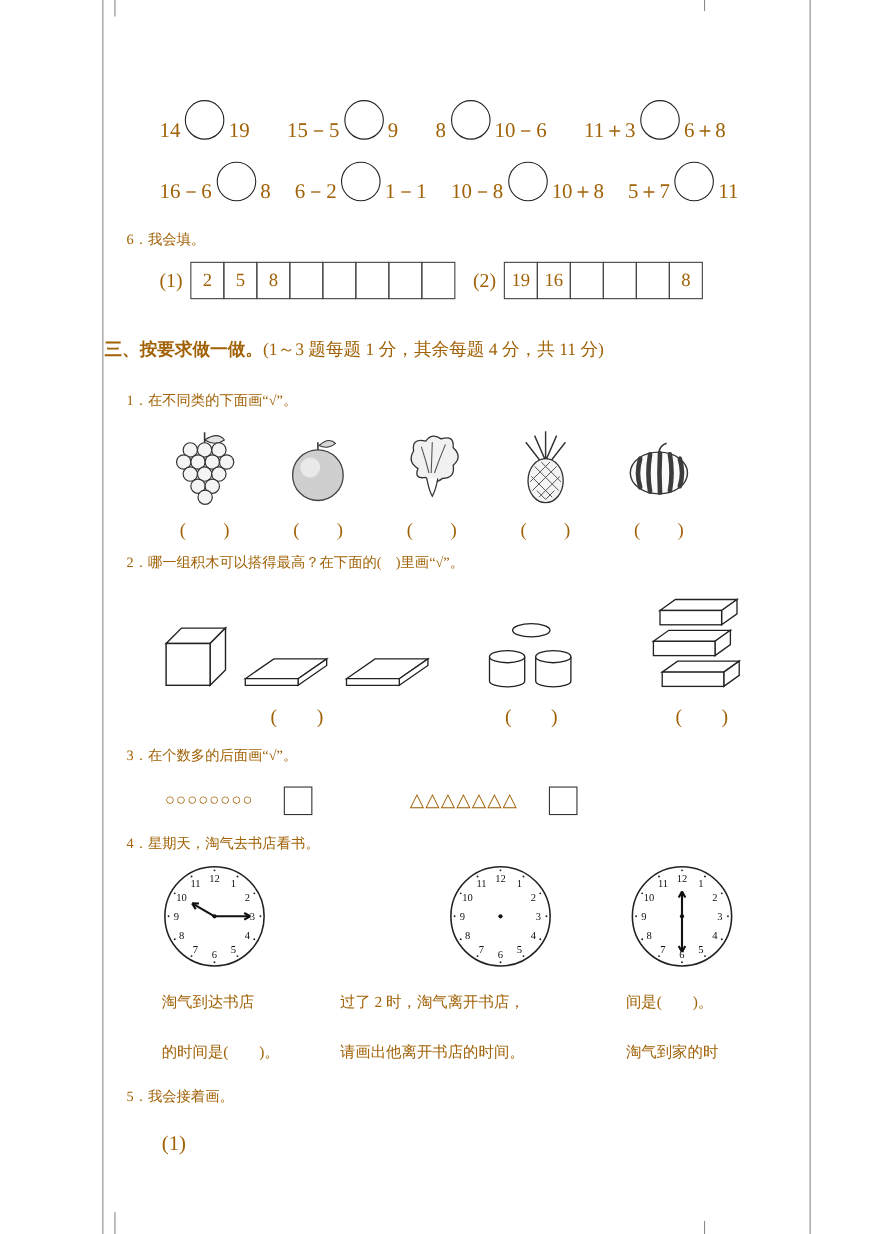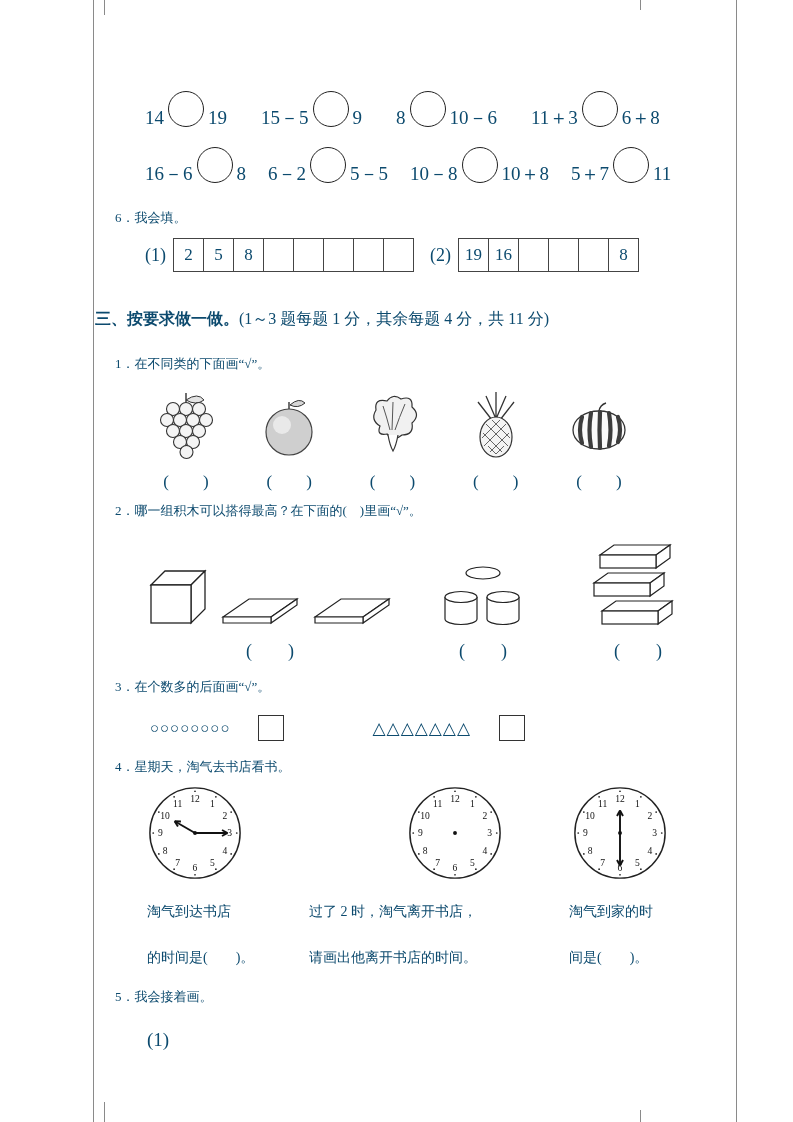--- a/index.html
+++ b/index.html
@@ -1,18 +1,18 @@
 <!DOCTYPE html>
 <html><head>
 <meta charset="utf-8">
 <style>
   *{margin:0;padding:0;box-sizing:border-box}
   body{background:#fff}
   .page{position:relative;width:793px;height:1122px;background:#fff;overflow:hidden;
-        font-family:"Liberation Serif","DejaVu Serif",serif;color:#0c4a6e}
+        font-family:"Liberation Serif","DejaVu Serif",serif;color:#a16207}
   .vline{position:absolute;top:0;bottom:0;width:1px;background:#8a8a8a}
   .vline.left{left:93px}.vline.right{left:736px}
   .stub{position:absolute;width:1px;background:#8a8a8a}
   .content{position:absolute;left:95px;top:0;right:50px}
 
   .cmp-row{display:flex;align-items:center;margin-left:50px;font-size:19px;height:56px}
   .cmp-row.row1{margin-top:92px;column-gap:34px}
   .cmp-row.row2{column-gap:22px}
   .cmp{white-space:nowrap}
   .ans-circle{display:inline-block;width:36px;height:36px;border:1.3px solid #222;
@@ -70,21 +70,21 @@
   <div class="content">
 
     <div class="cmp-row row1">
       <span class="cmp"><span>14</span><span class="ans-circle"></span><span>19</span></span>
       <span class="cmp"><span>15－5</span><span class="ans-circle"></span><span>9</span></span>
       <span class="cmp"><span>8</span><span class="ans-circle"></span><span>10－6</span></span>
       <span class="cmp"><span>11＋3</span><span class="ans-circle"></span><span>6＋8</span></span>
     </div>
     <div class="cmp-row row2">
       <span class="cmp"><span>16－6</span><span class="ans-circle"></span><span>8</span></span>
-      <span class="cmp"><span>6－2</span><span class="ans-circle"></span><span>5－5</span></span>
+      <span class="cmp"><span>6－2</span><span class="ans-circle"></span><span>1－1</span></span>
       <span class="cmp"><span>10－8</span><span class="ans-circle"></span><span>10＋8</span></span>
       <span class="cmp"><span>5＋7</span><span class="ans-circle"></span><span>11</span></span>
     </div>
 
     <div class="q-title">6．我会填。</div>
     <div class="q6-parts">
       <span>(1)</span>
       <span class="cells">
           <div class="cell">2</div>
           <div class="cell">5</div>
@@ -344,22 +344,22 @@
     <div class="caps-row">
       <div class="cap-col cap-1">
         <div>淘气到达书店</div>
         <div>的时间是(　　)。</div>
       </div>
       <div class="cap-col cap-2">
         <div>过了 2 时，淘气离开书店，</div>
         <div>请画出他离开书店的时间。</div>
       </div>
       <div class="cap-col cap-3">
+        <div>间是(　　)。</div>
         <div>淘气到家的时</div>
-        <div>间是(　　)。</div>
       </div>
     </div>
 
     <div class="q-title" style="margin-top:2px">5．我会接着画。</div>
     <div class="q5-sub">(1)</div>
 
   </div>
 </div>
 
 </body></html>

